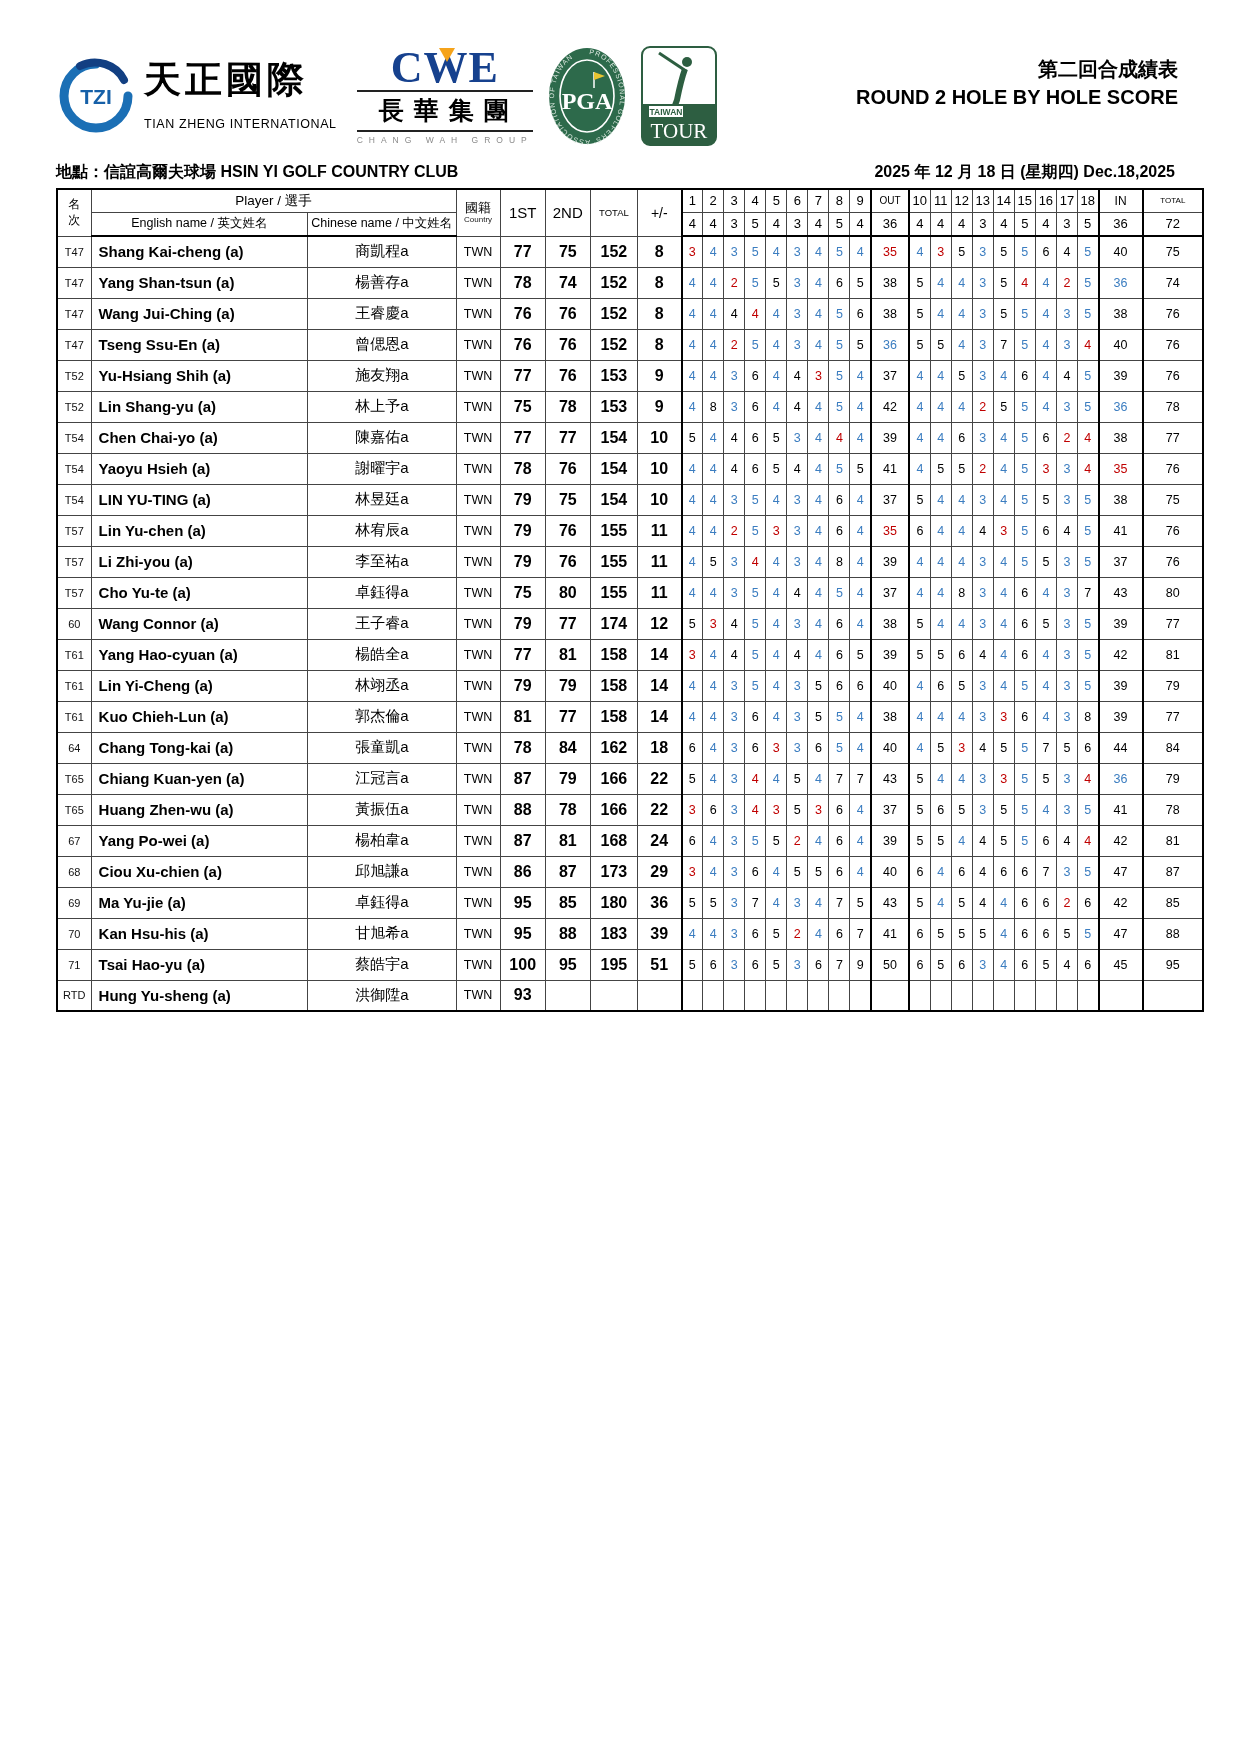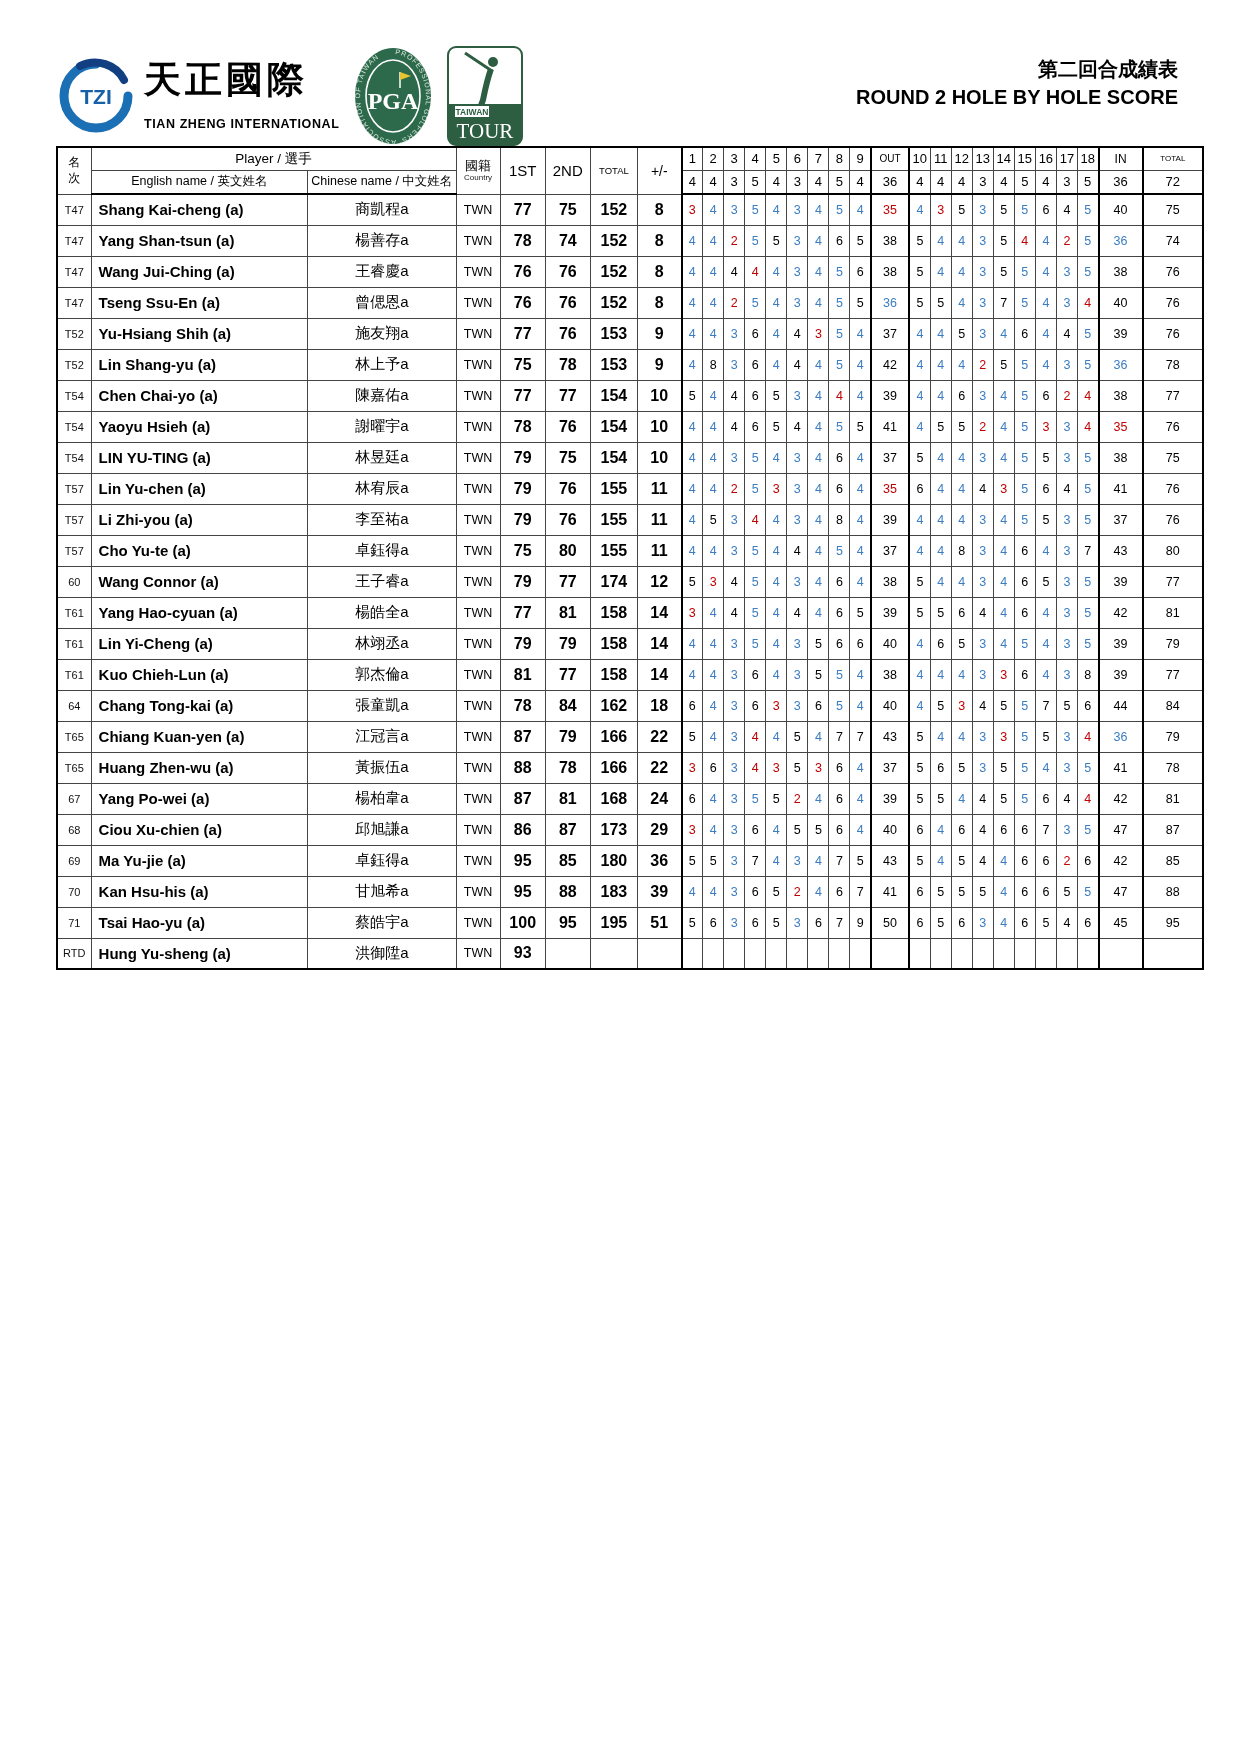--- a/index.html
+++ b/index.html
@@ -6,21 +6,21 @@
   html,body { background:#ffffff; }
   .page { position:relative; width:1240px; height:1754px; background:#fff;
           font-family:"Liberation Sans", sans-serif; color:#000; overflow:hidden; }
 
   
   .top { display:flex; justify-content:space-between; align-items:flex-start;
          padding:46px 62px 0 58px; }
   .logos { display:flex; align-items:center; gap:14px; }
   .tzi-wrap { display:flex; align-items:center; gap:10px; }
   .tzi-text .zh { font-size:37px; font-weight:bold; letter-spacing:4px; line-height:1.05; }
-  .tzi-text .en { font-size:12.5px; font-weight:bold; letter-spacing:0.6px; margin-top:18px;text-align:center; }
+  .tzi-text .en { font-size:12.5px; font-weight:normal; letter-spacing:0.6px; margin-top:18px;text-align:center; }
   .cwe { text-align:center; margin-left:6px; }
   .cwe-mark { font-family:"Liberation Serif", serif; font-weight:bold; font-size:44px;
               line-height:0.95; color:#16418e; position:relative; letter-spacing:1px; }
   .cwe-tri { position:absolute; left:50%; top:1px; transform:translateX(-6px);
              width:0; height:0; border-left:8px solid transparent; border-right:8px solid transparent;
              border-top:14px solid #f5a31b; }
   .cwe-zh { font-size:25px; font-weight:bold; letter-spacing:10px; padding:2px 0 3px 8px;
             border-top:2px solid #222; border-bottom:2px solid #222; margin-top:2px; }
   .cwe-en { font-size:8.5px; letter-spacing:6px; color:#8a8a8a; margin-top:3px; }
   .titles { text-align:right; padding-top:4px; }
@@ -80,20 +80,28 @@
           <path d="M 38 6 A 32 32 0 1 0 70 38" fill="none" stroke="#1b6fb5" stroke-width="9" stroke-linecap="round"></path>
           <path d="M 66 22 A 32 30 0 0 0 22 8" fill="none" stroke="#123f82" stroke-width="8" stroke-linecap="round"></path>
           <text x="38" y="46" text-anchor="middle" font-size="21" font-weight="bold" fill="#1660a8" font-family="Liberation Sans, sans-serif">TZI</text>
         </svg>
         <div class="tzi-text">
           <div class="zh">天正國際</div>
           <div class="en">TIAN ZHENG INTERNATIONAL</div>
         </div>
       </div>
 
+      <div class="cwe">
+        <div class="cwe-mark">
+          <span>CWE</span>
+          <span class="cwe-tri"></span>
+        </div>
+        <div class="cwe-zh">長華集團</div>
+        <div class="cwe-en">CHANG WAH GROUP</div>
+      </div>
 
       <svg width="80" height="100" viewBox="0 0 80 100">
         <defs>
             <path id="ringpath" d="M 40 8 a 33 43 0 1 1 -0.01 0 z"></path>
           </defs>
         <ellipse cx="40" cy="50" rx="38" ry="48" fill="#2d6a4b"></ellipse>
         <ellipse cx="40" cy="50" rx="27" ry="36" fill="none" stroke="#ffffff" stroke-width="1.6"></ellipse>
         <text font-size="7" fill="#d9e6dd" font-family="Liberation Sans, sans-serif" letter-spacing="1">
           <textPath href="#ringpath" startOffset="2">PROFESSIONAL GOLFERS’ ASSOCIATION OF TAIWAN</textPath>
         </text>
@@ -115,20 +123,24 @@
       </svg>
 
     </div>
 
     <div class="titles">
       <div class="s-zh">第二回合成績表</div>
       <div class="s-en">ROUND 2 HOLE BY HOLE SCORE</div>
     </div>
   </div>
 
+  <div class="info-row">
+    <div class="location">地點：信誼高爾夫球場 HSIN YI GOLF COUNTRY CLUB</div>
+    <div class="date">2025 年 12 月 18 日 (星期四) Dec.18,2025</div>
+  </div>
 
   <table class="score">
     <colgroup id="cols">
         <col style="width:34px">
         <col style="width:216px">
         <col style="width:148px">
         <col style="width:44px">
         <col style="width:45px">
         <col style="width:45px">
         <col style="width:47px">

